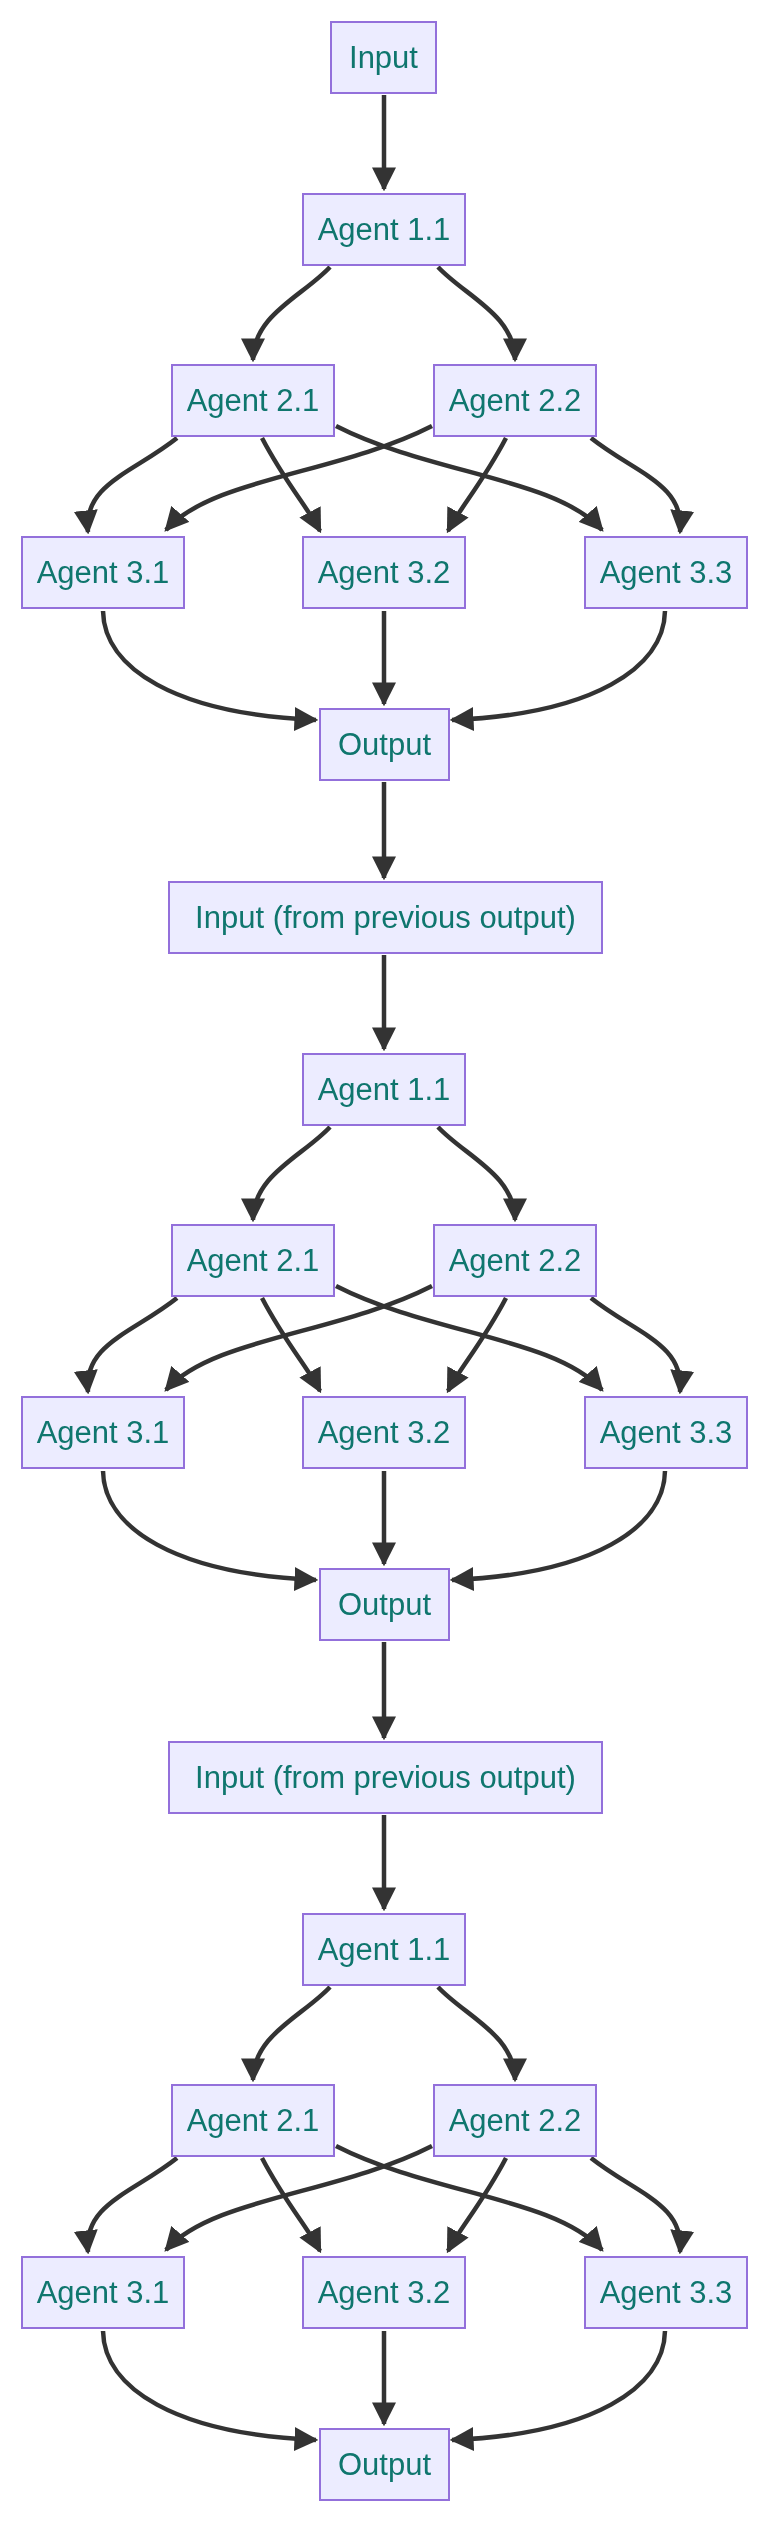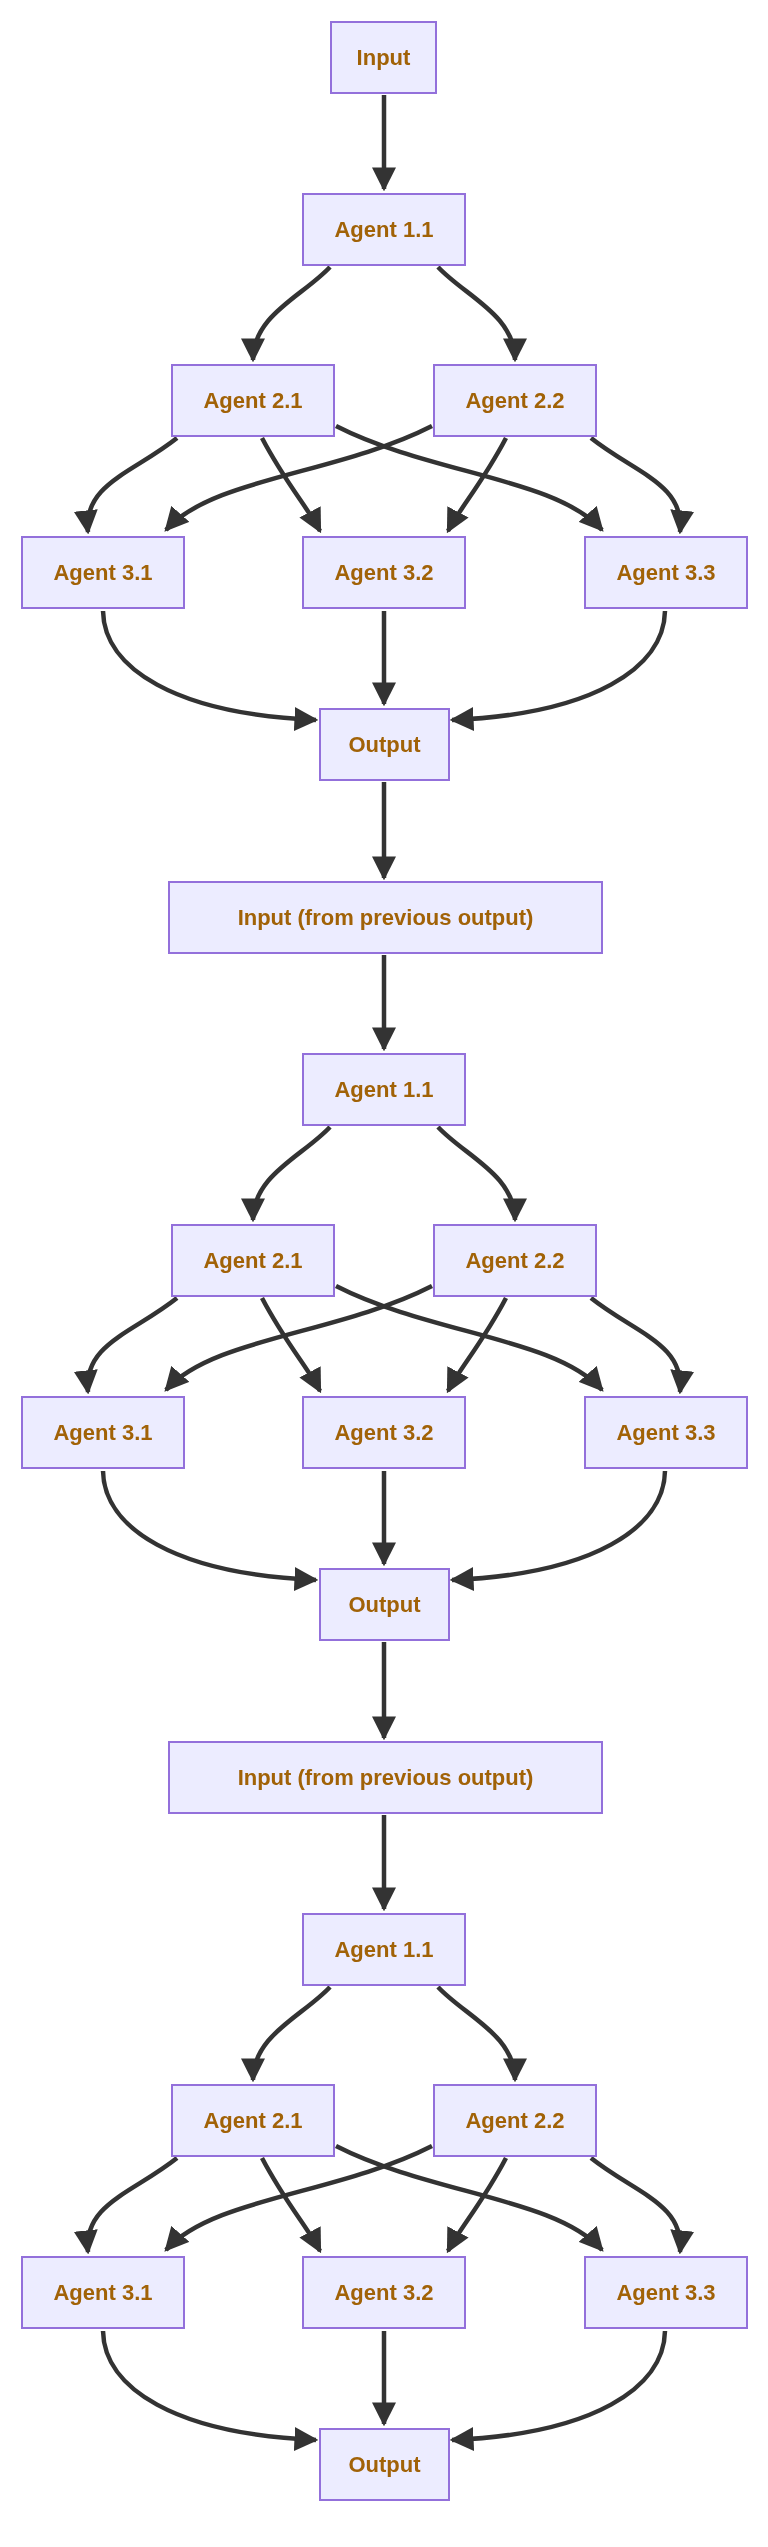--- a/index.html
+++ b/index.html
@@ -15,29 +15,28 @@
     position: absolute;
     left: 0; top: 0;
     width: 768px; height: 2547px;
   }
   .node {
     position: absolute;
     height: 73px;
     box-sizing: border-box;
     background: #ECECFF;
     border: 2.5px solid #9370DB;
-    color: #a16207;
-    font-size: 22px;
+    color: #0f766e;
+    font-size: 31px;
     line-height: 1;
     display: flex;
     align-items: center;
     justify-content: center;
     white-space: nowrap;
     text-align: center;
-    font-weight: bold;
   }
 </style>
 </head>
 <body>
 
 <div class="canvas">
 
   <svg class="edges-layer" width="768" height="2547" viewBox="0 0 768 2547" xmlns="http://www.w3.org/2000/svg">
     <defs>
       <marker id="arrowhead" viewBox="0 0 10 10" refX="9" refY="5" markerWidth="24" markerHeight="24" markerUnits="userSpaceOnUse" orient="auto">

